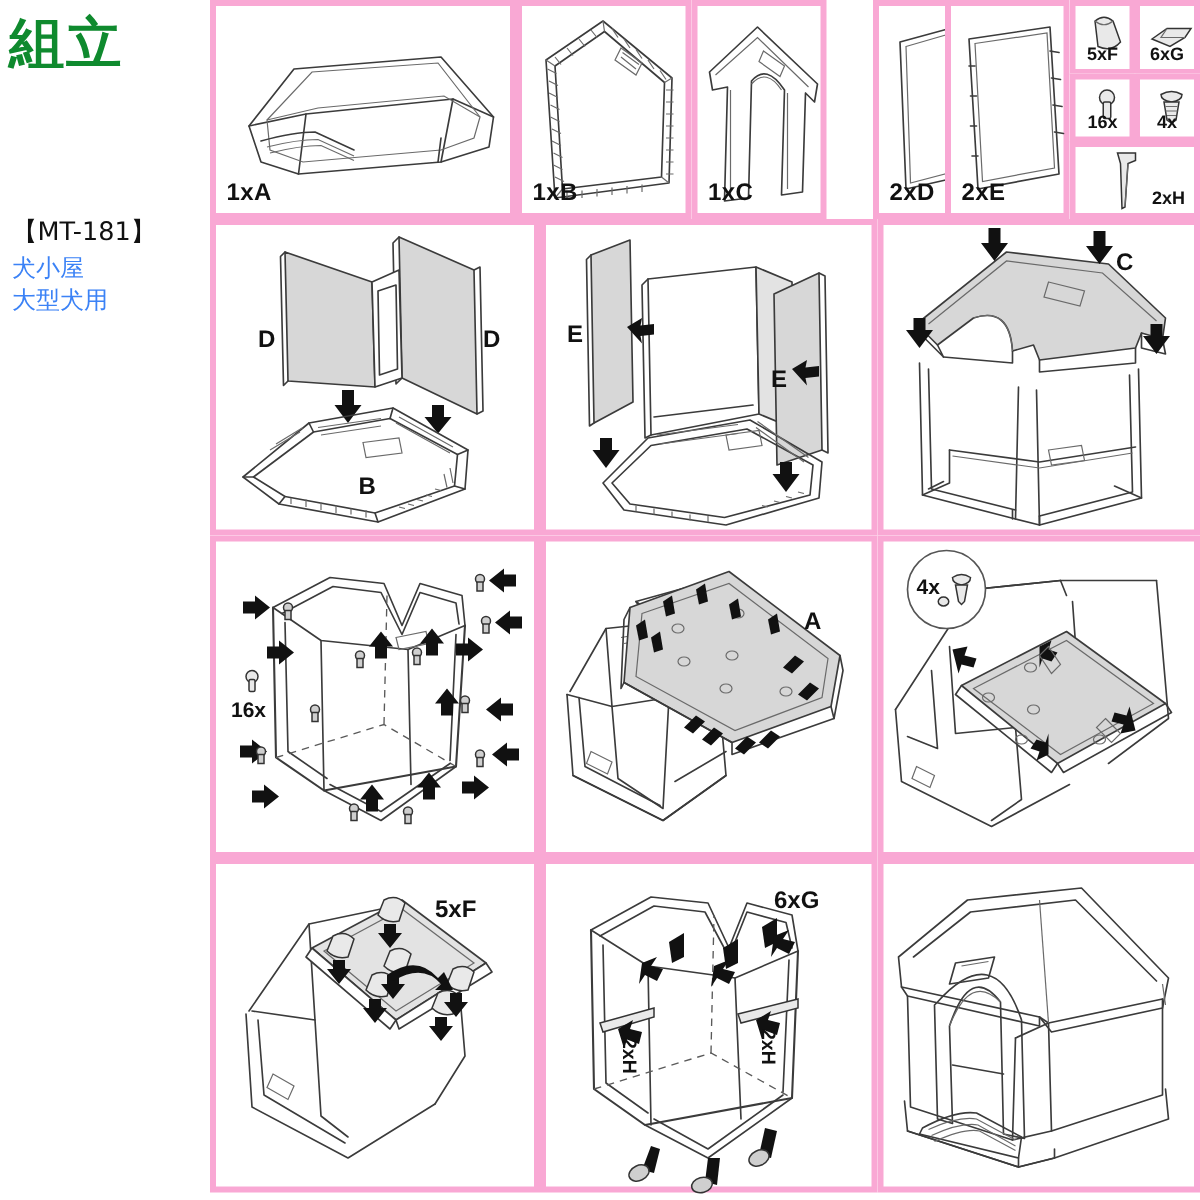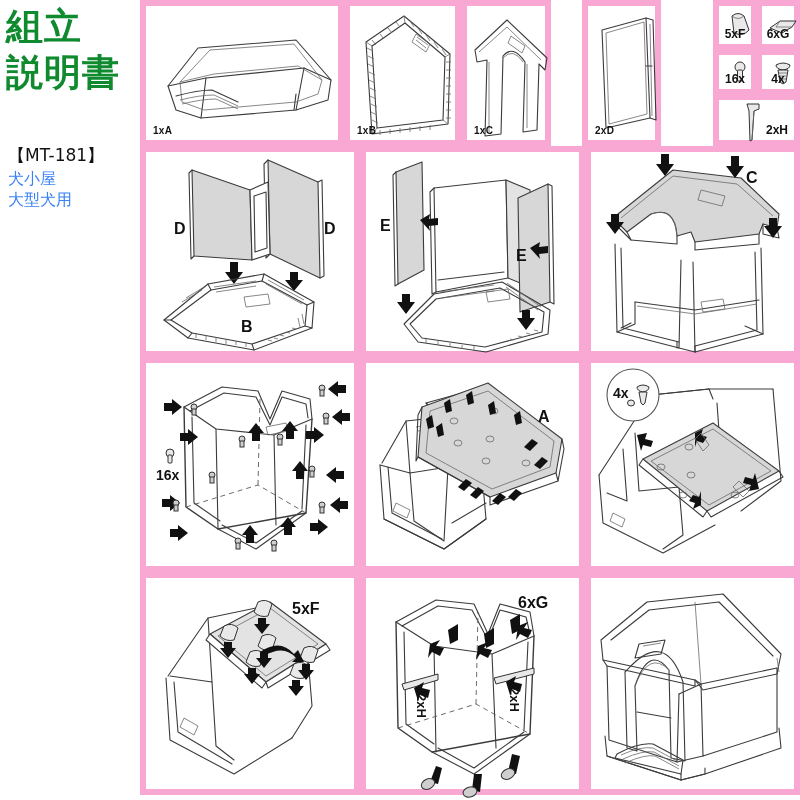--- a/index.html
+++ b/index.html
@@ -12,43 +12,43 @@
   }
   #root{position:absolute;inset:0;}
 
   
   .leftcol{
     position:absolute;left:0;top:0;width:140px;height:800px;
     background:#fff;
   }
   .title-jp{
     position:absolute;left:6px;top:6px;
-    font-family:Liberation Mono, monospace;
+    font-family:Liberation Sans, sans-serif;
     font-size:37px;line-height:46px;font-weight:700;
     color:#0f8a2e;letter-spacing:1px;
   }
   .model{
     position:absolute;left:8px;top:144px;
     font-family:"DejaVu Sans",sans-serif;
     font-size:17px;line-height:22px;color:#111;
     white-space:nowrap;
   }
   .subtitle{
     position:absolute;left:8px;top:168px;
     font-family:"DejaVu Sans",sans-serif;
     font-size:16px;line-height:21px;color:#3b82f6;
   }
 
   
   .grid{position:absolute;left:140px;top:0;width:660px;height:800px;}
-  .cell{position:absolute;box-sizing:border-box;border:6px solid #f9a8d4;background:#fff;}
+  .cell{position:absolute;box-sizing:border-box;border:4px solid #f9a8d4;background:#fff;}
 
   .part-label{
     position:absolute;left:7px;bottom:4px;
-    font-size:10px;font-weight:700;color:#111;
+    font-size:16px;font-weight:700;color:#111;
     font-family:"Liberation Sans",sans-serif;
     letter-spacing:.3px;
   }
   .hw-label{
     position:absolute;left:0;right:0;bottom:3px;text-align:center;
     font-size:12px;font-weight:700;color:#111;
   }
   .hw-label-h{
     position:absolute;right:6px;bottom:3px;
     font-size:12px;font-weight:700;color:#111;
@@ -78,21 +78,20 @@
   .hwdark{fill:#cfcfcf;stroke:#333;stroke-width:1;}
 </style>
 </head>
 <body>
 
 <div id="root">
 
   <div class="leftcol">
     <div class="title-jp" style="color: rgb(15, 138, 46);">
       <div>組立</div>
-      <div>説明書</div>
     </div>
     <div class="model">【MT-181】</div>
     <div class="subtitle">
       <div>犬小屋</div>
       <div>大型犬用</div>
     </div>
   </div>
 
   <div class="grid">
 
@@ -150,20 +149,29 @@
       <svg width="79" height="146" viewBox="0 0 79 146">
         <path class="ln" d="M14 24 L58 12 L62 112 L18 122 Z"></path>
         <path class="ln" d="M58 12 L65 14 L68 114 L62 112"></path>
         <path class="thin" d="M18 27 L56 16 L59 108 L21 118 Z"></path>
         <path class="thin" d="M62 18 L64 110"></path>
         <path class="ln" d="M58 60 L64 60"></path>
       </svg>
       <div class="part-label">2xD</div>
     </div>
 
+    <div class="cell" style="left:490px;top:0;width:83px;height:146px;">
+      <svg width="83" height="146" viewBox="0 0 83 146">
+        <path class="ln" d="M12 22 L66 14 L72 112 L18 122 Z"></path>
+        <path class="thin" d="M16 25 L64 18 L69 108 L21 117 Z"></path>
+        <path class="ln" d="M66 30 L72 31 M67 48 L73 49 M68 66 L74 67 M69 84 L75 85"></path>
+        <path class="ln" d="M12 40 L16 40 M13 60 L17 60 M13 80 L17 80 M14 100 L18 100"></path>
+      </svg>
+      <div class="part-label">2xE</div>
+    </div>
 
     <div class="cell" style="left:573px;top:0;width:87px;height:146px;border:none;">
 
       <div class="cell" style="left:0;top:0;width:44px;height:50px;">
         <svg width="42" height="32" viewBox="0 0 42 32" style="margin:4px auto 0;">
           <path class="hwshape" d="M13 6 Q19 1 25 6 L30 20 Q24 27 15 23 Z"></path>
           <path class="thin" d="M13 6 Q19 11 25 6"></path>
         </svg>
         <div class="hw-label">5xF</div>
       </div>

